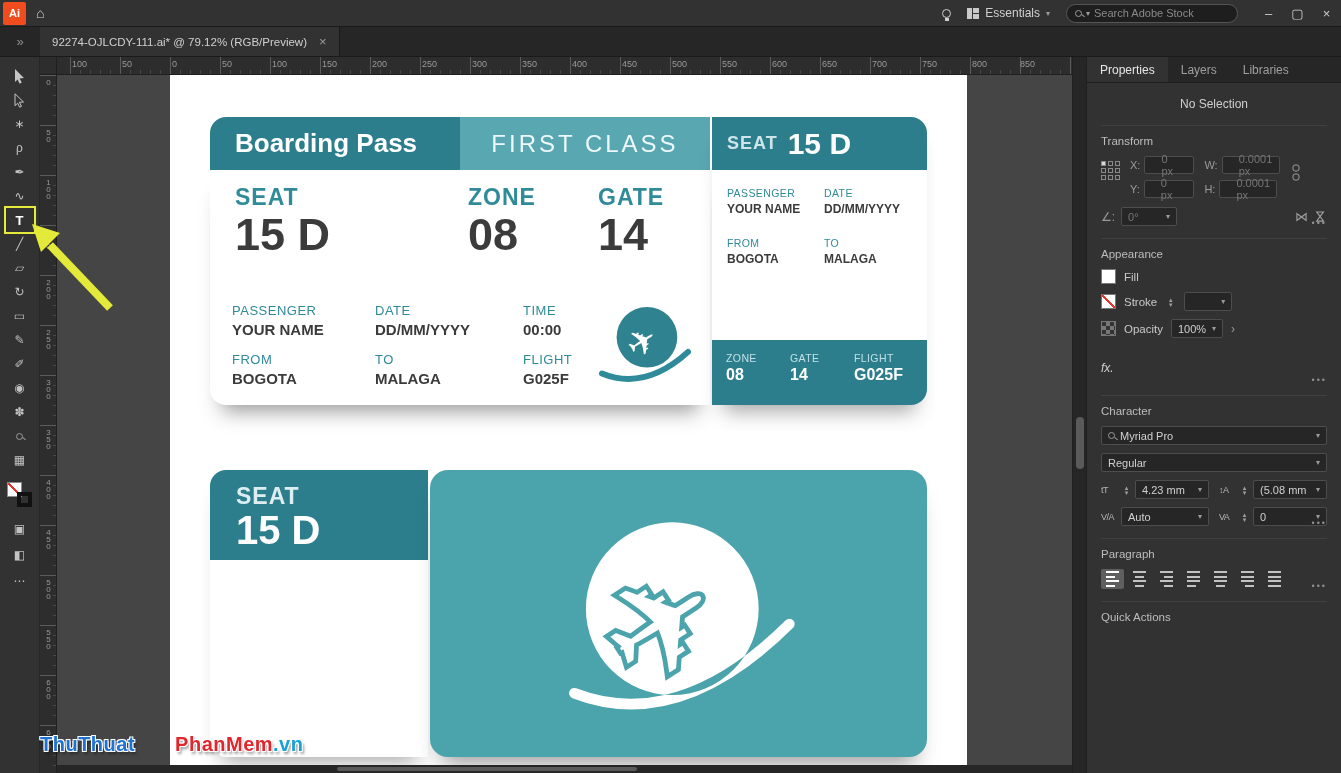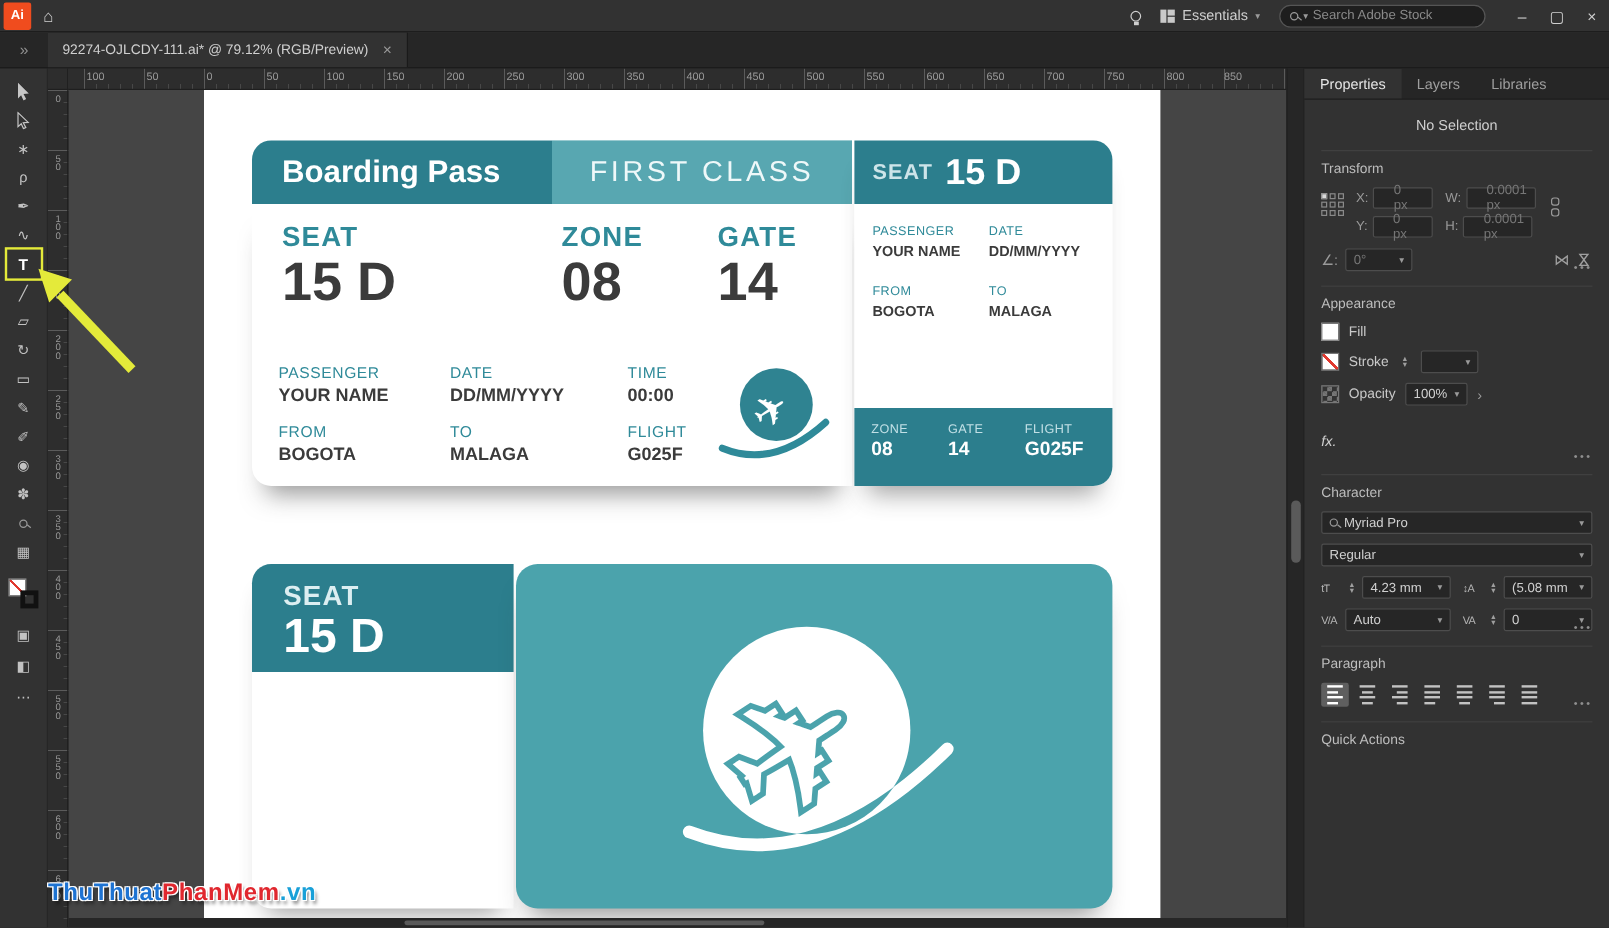--- a/index.html
+++ b/index.html
@@ -156,21 +156,21 @@
   .para-row{display:flex;gap:4px;}
   .pbtn{width:23px;height:20px;display:flex;align-items:center;justify-content:center;border-radius:2px;}
   .pbtn.active{background:#5f5f5f;}
   .bars{display:flex;flex-direction:column;gap:2.5px;width:13px;}
   .bars i{height:2px;background:#c2c2c2;display:block;}
   .pbtn.active .bars i{background:#fff;}
   
   .annot-arrow{position:absolute;left:28px;top:220px;z-index:50;pointer-events:none;}
   .watermark{position:absolute;left:40px;top:733px;z-index:40;font-size:20px;font-weight:bold;letter-spacing:.5px;
     text-shadow:-1px -1px 0 #fff,1px -1px 0 #fff,-1px 1px 0 #fff,1px 1px 0 #fff,2px 3px 3px rgba(0,0,0,.45);}
-  .wm-blue{color:#1e73d2;} .wm-red{color:#e0272e;} .wm-teal{color:#19a0d8;}
+  .wm-blue{color:#1e73d2;} .wm-red{color:#e0272e;margin-left:40px;} .wm-teal{color:#19a0d8;}
 </style>
 </head>
 <body>
 
 <div class="app" data-name="illustrator-window">
 
   <div class="menubar" data-name="menu-bar">
     <div class="ai-logo" data-name="illustrator-logo">Ai</div>
     <span class="home" data-name="home-icon">⌂</span>
     <div class="mb-right" data-name="menubar-right">

